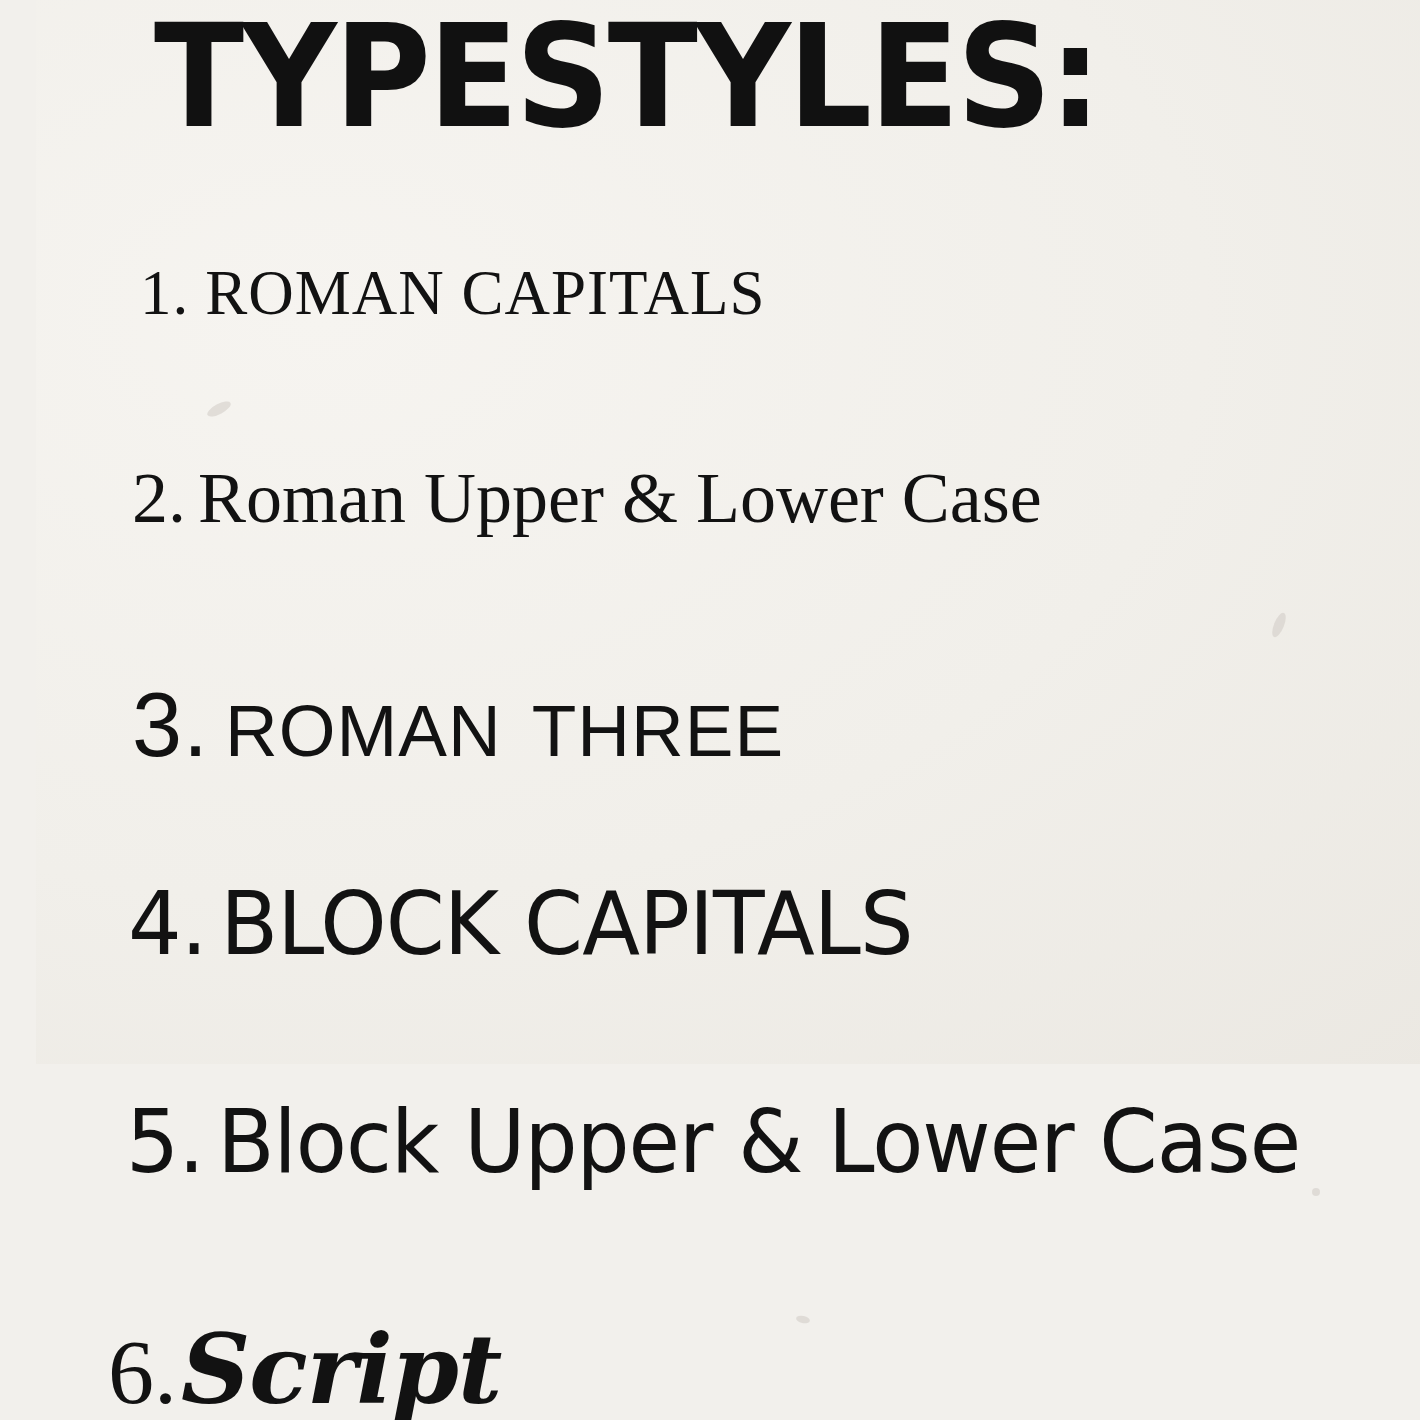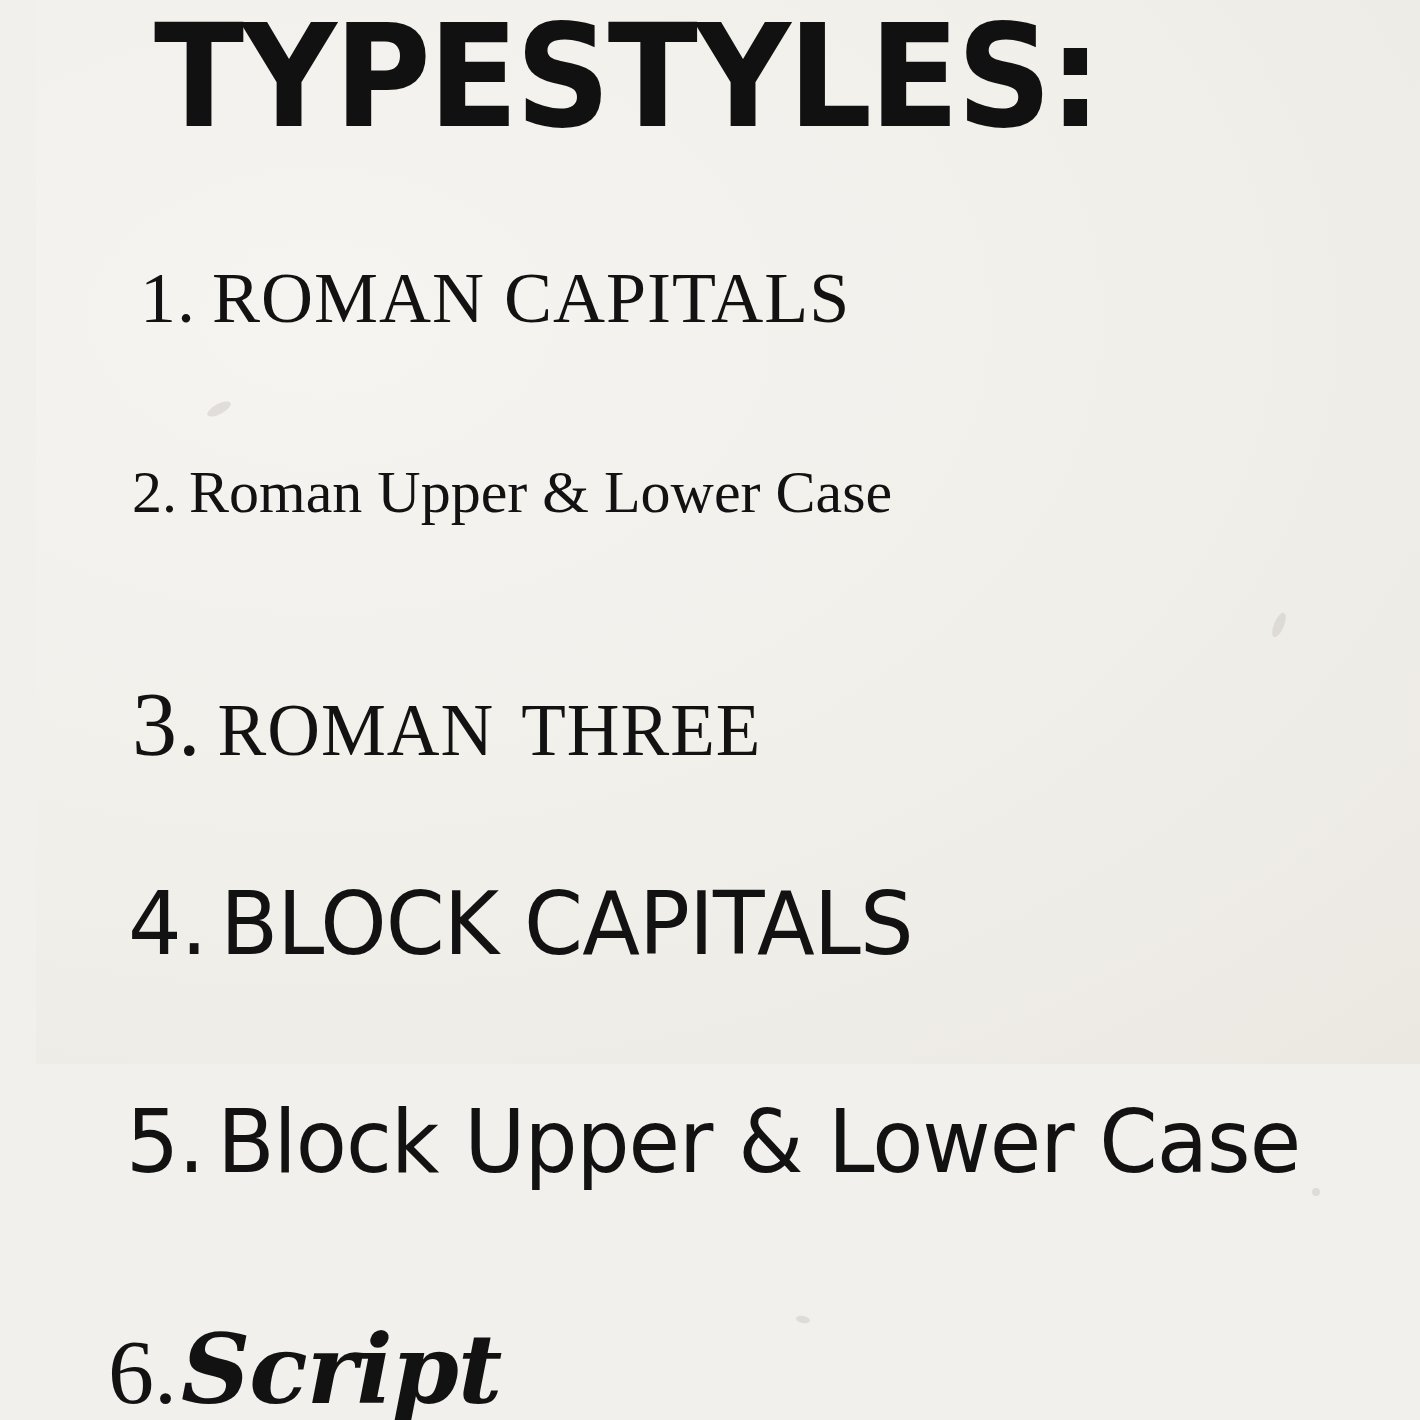--- a/index.html
+++ b/index.html
@@ -66,40 +66,40 @@
 
   .num {
     display: inline-block;
   }
 
   
   .item-1 {
     left: 104px;
     top: 262px;
     font-family: "Liberation Serif", serif;
-    font-size: 72px;
+    font-size: 63px;
     letter-spacing: 1px;
   }
   .item-1 .num { margin-right: 16px; }
 
   
   .item-2 {
     left: 96px;
     top: 462px;
     font-family: "Liberation Serif", serif;
-    font-size: 60px;
+    font-size: 72px;
     letter-spacing: 0px;
   }
   .item-2 .num { margin-right: 12px; }
 
   
   .item-3 {
     left: 96px;
     top: 668px;
-    font-family: Liberation Serif, serif;
+    font-family: Liberation Sans, sans-serif;
     font-size: 90px;
     letter-spacing: 1px;
   }
   .item-3 .num { margin-right: 16px; }
   .item-3 .smallcaps {
     font-variant: small-caps;
     text-transform: lowercase;
     font-size: 104px;
   }
 

